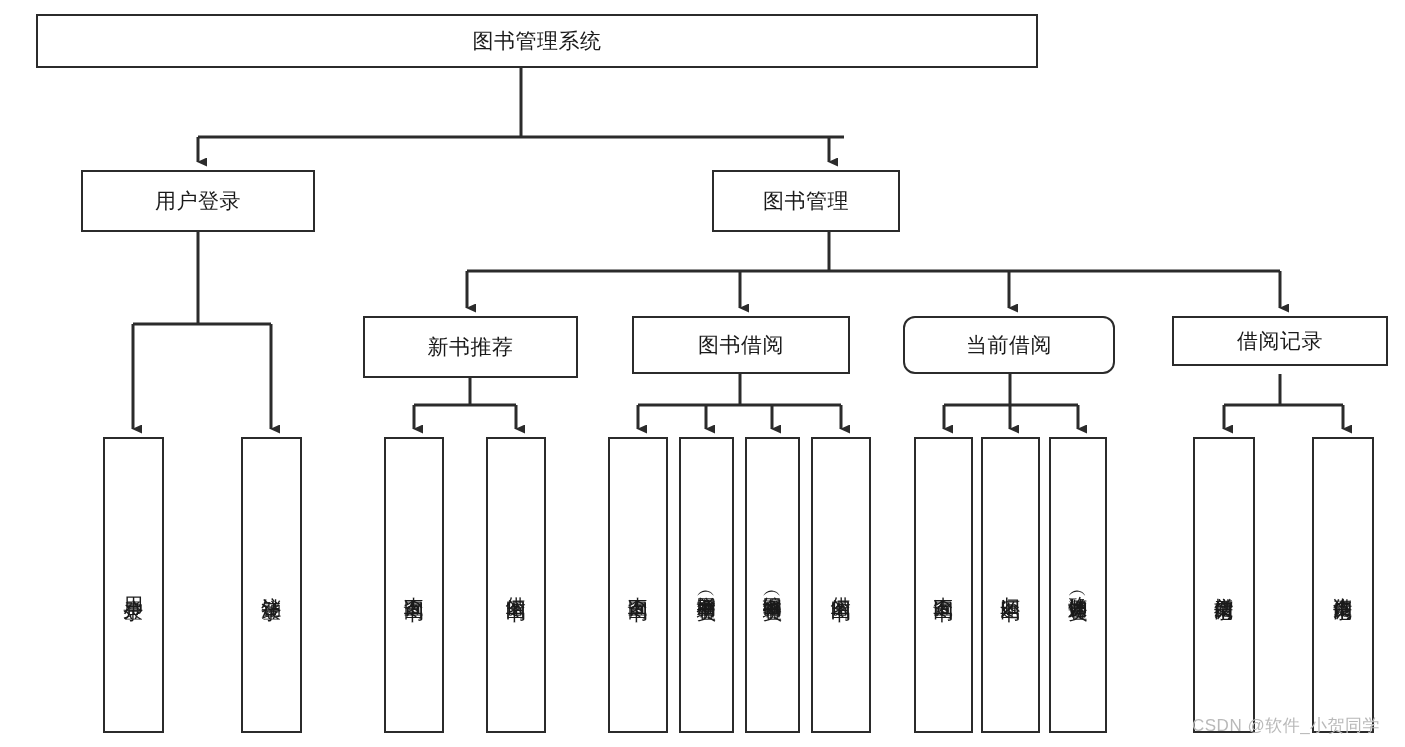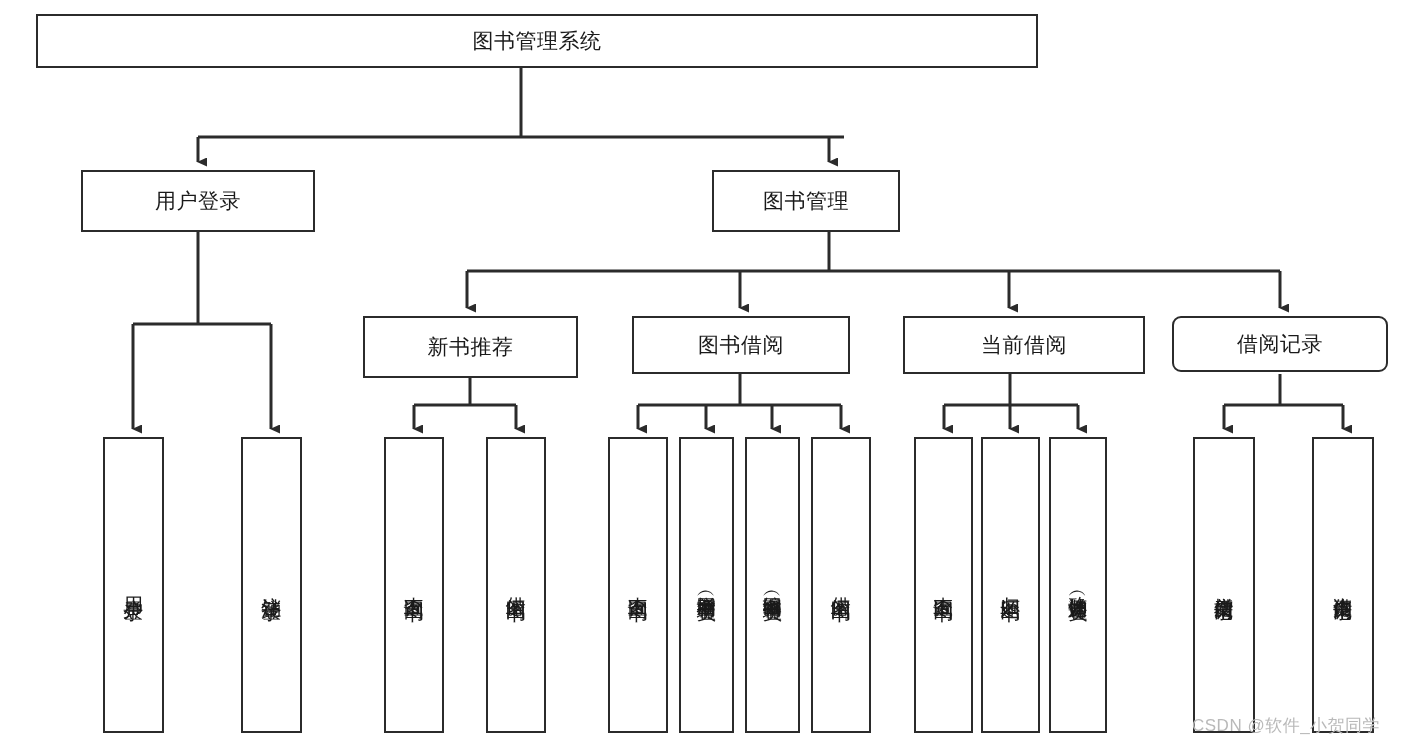--- a/index.html
+++ b/index.html
@@ -143,24 +143,24 @@
   <div class="node horiz" style="left:712px; top:170px; width:188px; height:62px;">
     <span class="node-label">图书管理</span>
   </div>
 
   <div class="node horiz" style="left:363px; top:316px; width:215px; height:62px;">
     <span class="node-label">新书推荐</span>
   </div>
   <div class="node horiz" style="left:632px; top:316px; width:218px; height:58px;">
     <span class="node-label">图书借阅</span>
   </div>
-  <div class="node horiz" style="left:903px; top:316px; width:242px; height:58px;">
+  <div class="node horiz" style="left:903px; top:316px; width:212px; height:58px;border-radius:12px;">
     <span class="node-label">当前借阅</span>
   </div>
-  <div class="node horiz" style="left:1172px; top:316px; width:216px; height:56px;border-radius:9px;">
+  <div class="node horiz" style="left:1172px; top:316px; width:216px; height:50px;">
     <span class="node-label">借阅记录</span>
   </div>
 
   <div class="node vert" style="left:103px; top:437px; width:61px; height:296px;">
     <span class="node-label">用户登录</span>
   </div>
   <div class="node vert" style="left:241px; top:437px; width:61px; height:296px;">
     <span class="node-label">注销登录</span>
   </div>
 

